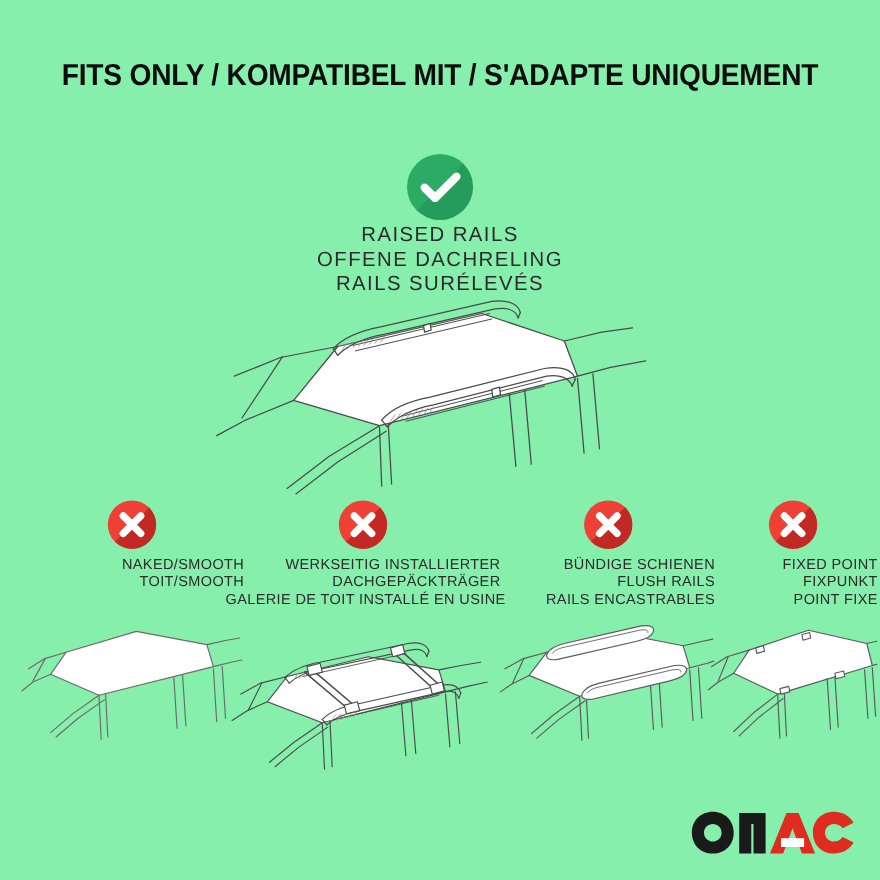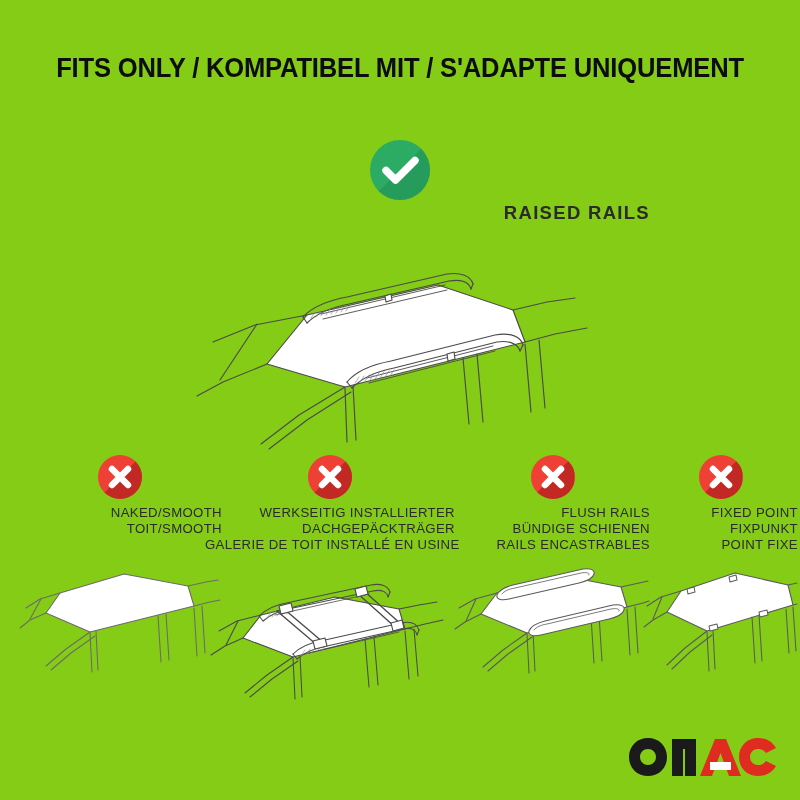--- a/index.html
+++ b/index.html
@@ -9,21 +9,21 @@
     background: #ffffff;
   }
   body {
     font-family: "Liberation Sans", sans-serif;
     -webkit-font-smoothing: antialiased;
   }
   #page {
     position: relative;
     width: 800px;
     height: 800px;
-    background: #84cc16;
+    background: #86efac;
     overflow: hidden;
   }
 
   
   .title {
     position: absolute;
     left: 0;
     top: 52px;
     width: 800px;
     text-align: center;
@@ -75,23 +75,22 @@
     left: 150px;
     top: 202px;
     width: 500px;
     text-align: center;
   }
   #good-labels .line {
     font-size: 18.5px;
     line-height: 22.5px;
     letter-spacing: 1.3px;
     color: #2b2b2b;
-    font-weight: bold;
+    font-weight: normal;
     white-space: nowrap;
-    text-align: right;
   }
 
   #good-art {
     position: absolute;
     left: 195px;
     top: 272px;
     width: 410px;
     height: 180px;
   }
 
@@ -161,20 +160,22 @@
 
   <div id="good-badge" class="badge badge-green">
     <div class="shadow"></div>
     <svg class="mark" viewBox="0 0 60 60">
       <path d="M16 30.5 L25.5 40 L45 20.5" fill="none" stroke="#ffffff" stroke-width="7.5" stroke-linecap="round" stroke-linejoin="round"></path>
     </svg>
   </div>
 
   <div id="good-labels">
     <div class="line">RAISED RAILS</div>
+    <div class="line">OFFENE DACHRELING</div>
+    <div class="line">RAILS SURÉLEVÉS</div>
   </div>
 
   <svg id="good-art" viewBox="0 0 410 180">
     <g fill="none" stroke="#4a4a4a" stroke-width="1.15" stroke-linejoin="round" stroke-linecap="round">
 
       <path d="M243 13 L112 43 L72 92 L150 115 L330 70 L318 38 Z" fill="#ffffff"></path>
 
       <path d="M112 43 L60 53 L18 70"></path>
       <path d="M72 92 L28 110 L2 124"></path>
       <path d="M62 52 L25 108"></path>
@@ -338,22 +339,22 @@
   </div>
 
   <div class="bad-item" id="bad-2">
     <div class="badge badge-red">
       <div class="shadow"></div>
       <svg class="mark" viewBox="0 0 44 44">
         <path d="M14 14 L30 30 M30 14 L14 30" fill="none" stroke="#ffffff" stroke-width="6.5" stroke-linecap="round"></path>
       </svg>
     </div>
     <div class="labels">
+      <div class="line">BÜNDIGE SCHIENEN</div>
       <div class="line">FLUSH RAILS</div>
-      <div class="line">BÜNDIGE SCHIENEN</div>
       <div class="line">RAILS ENCASTRABLES</div>
     </div>
     <svg class="art" viewBox="0 0 195 140">
       <g fill="none" stroke="#5a5a5a" stroke-width="1.05" stroke-linejoin="round" stroke-linecap="round">
         <path d="M104 20 L42 38 L26 59 L72 78 L172 52 L166 32 Z" fill="#ffffff"></path>
         <path d="M42 38 L20 44 L4 53"></path>
         <path d="M26 59 L10 67 L0 74"></path>
         <path d="M21 44 L11 66"></path>
         <path d="M172 52 L188 48 L194 46"></path>
         <path d="M166 32 L184 28 L193 26"></path>

